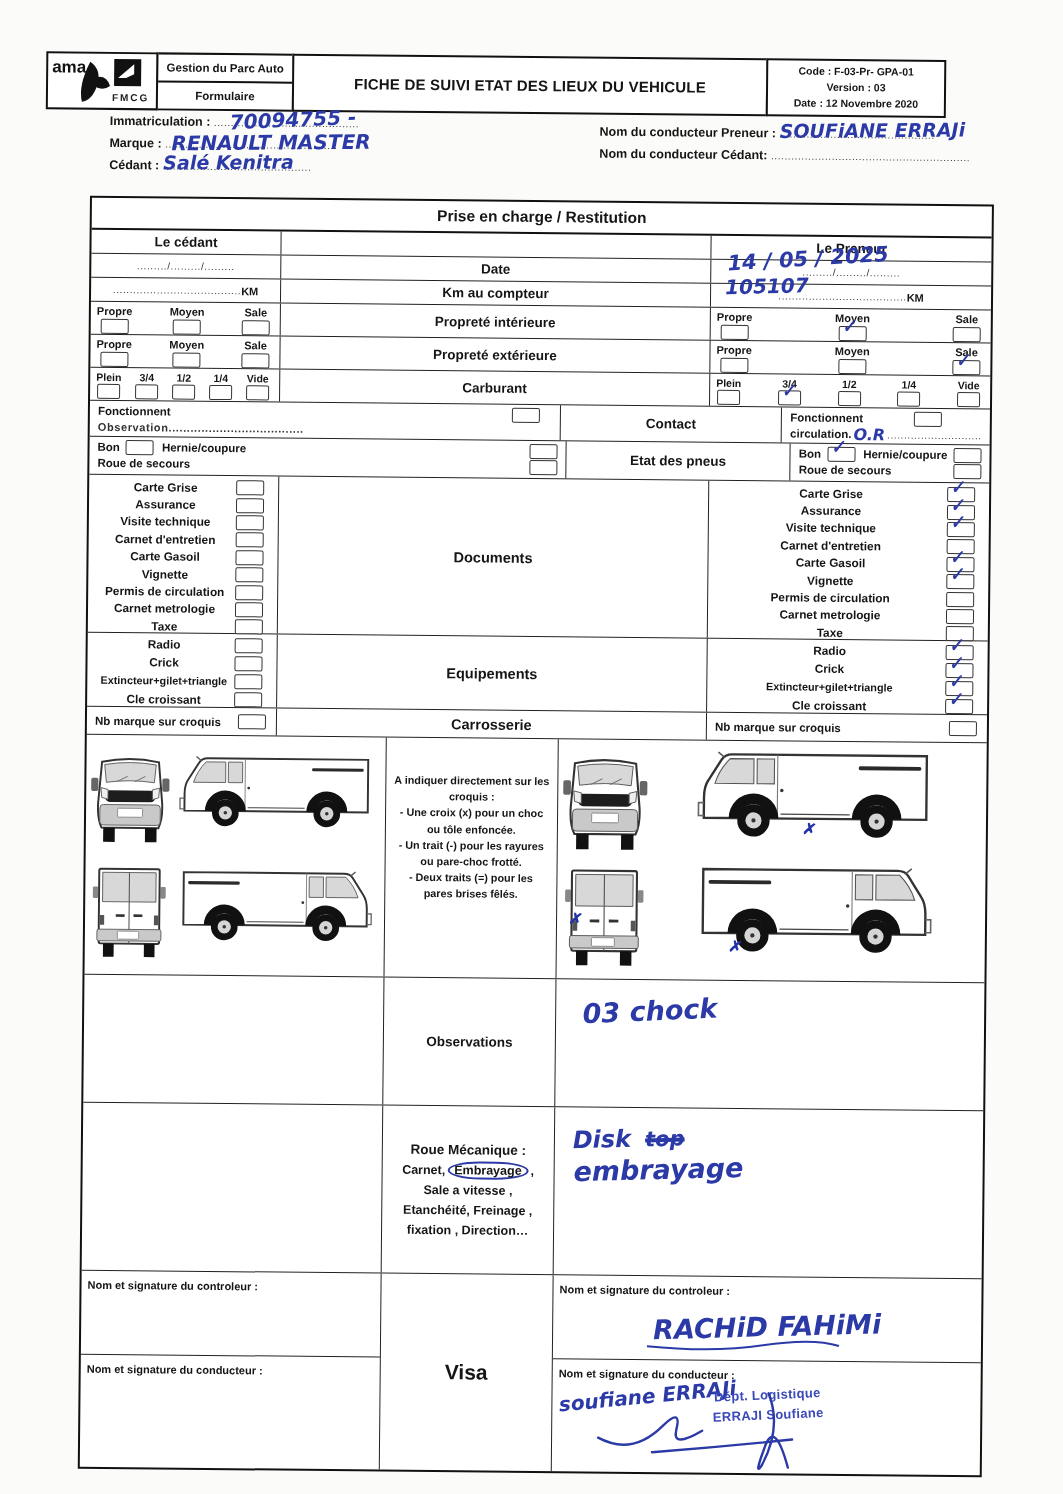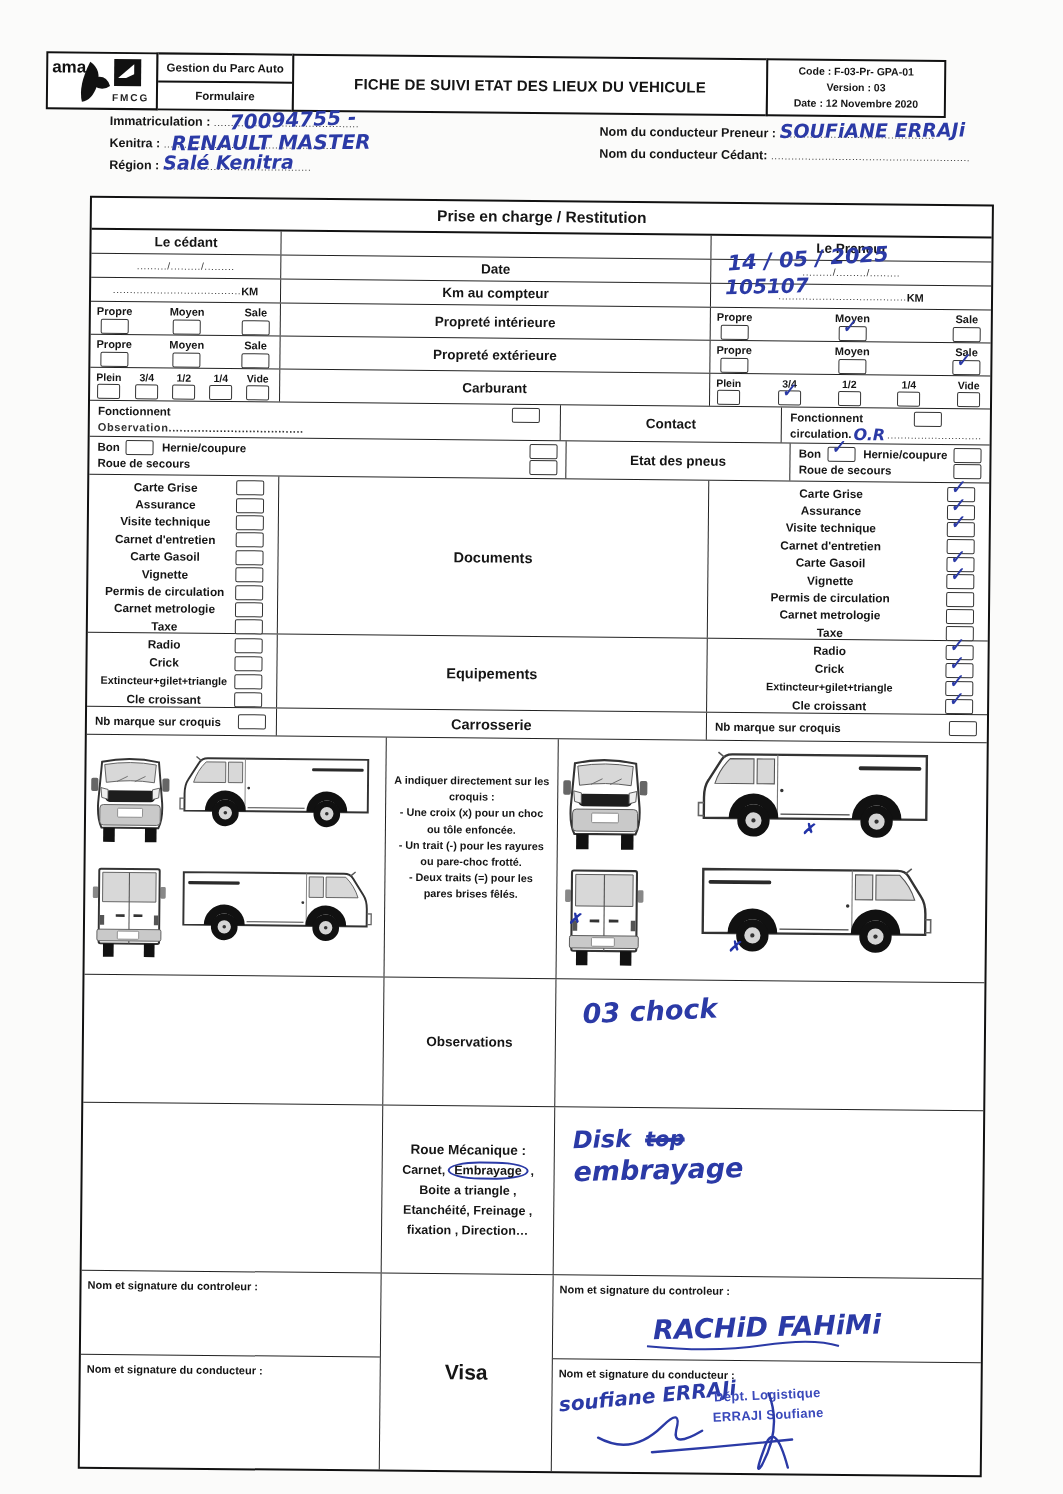--- a/index.html
+++ b/index.html
@@ -183,26 +183,26 @@
     </div>
   </div>
 
   <div class="infoL">
     <div class="iline">
       <span>Immatriculation :</span>
       <span class="dots">...........................................</span>
       <span class="hand hv hv-immat">70094755 -</span>
     </div>
     <div class="iline">
-      <span>Kenitra :</span>
+      <span>Marque :</span>
       <span class="dots">...................................................</span>
       <span class="hand hv hv-marque">RENAULT  MASTER</span>
     </div>
     <div class="iline">
-      <span>Région :</span>
+      <span>Cédant :</span>
       <span class="dots">............................................</span>
       <span class="hand hv hv-region">Salé  Kenitra</span>
     </div>
   </div>
   <div class="infoR">
     <div class="iline">
       <span>Nom du conducteur Preneur :</span>
       <span class="dots">..............................................</span>
       <span class="hand hv hv-preneur">SOUFiANE  ERRAJi</span>
     </div>
@@ -661,21 +661,21 @@
         <span class="hand obs-hand">03 chock</span>
       </div>
     </div>
 
     <div class="row hR168">
       <div class="c b1 bR"></div>
       <div class="c b2 bR">
         <div class="meca">
           <div class="m-title">Roue Mécanique  :</div>
           <div><span>Carnet,</span><span class="circled">Embrayage</span><span>,</span></div>
-          <div>Boite a triangle ,</div>
+          <div>Sale a vitesse ,</div>
           <div>Etanchéité, Freinage ,</div>
           <div>fixation , Direction…</div>
         </div>
       </div>
       <div class="c b3">
         <div class="meca-hand">
           <div><span class="hand mh1">Disk</span><span class="hand struck">top</span></div>
           <div class="hand mh2">embrayage</div>
         </div>
       </div>

